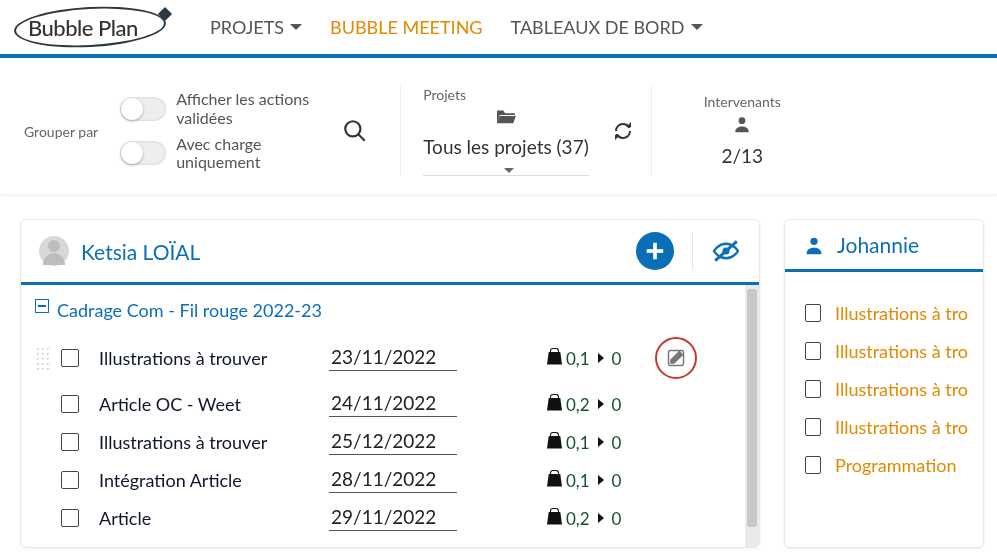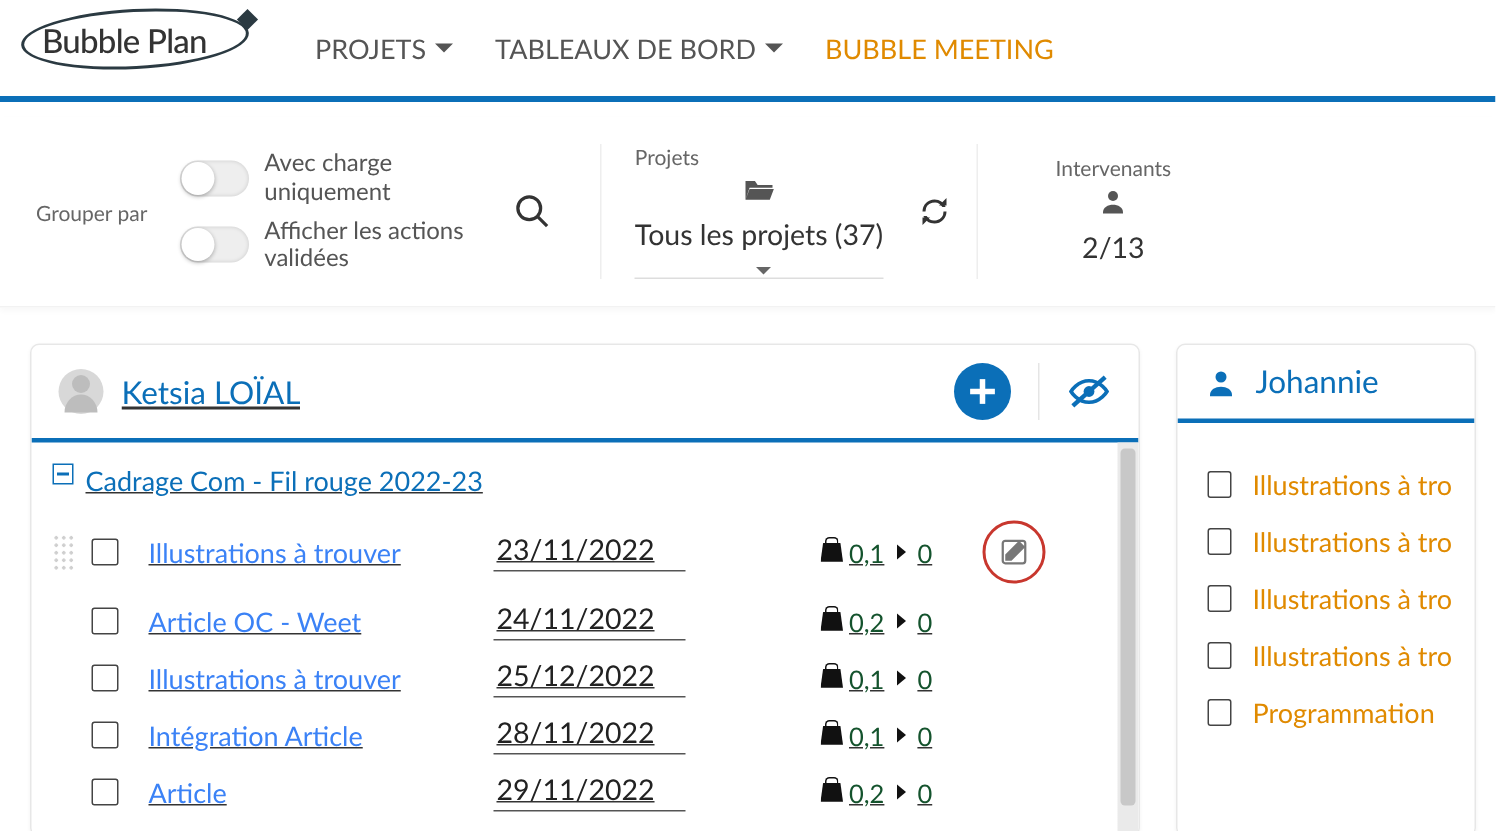--- a/index.html
+++ b/index.html
@@ -1,18 +1,18 @@
 <!DOCTYPE html>
 <html><head>
 <meta charset="utf-8">
 <style>
   * { box-sizing: border-box; margin: 0; padding: 0; }
   body { font-family: Lato, "Segoe UI", Arial, sans-serif; background: #fff; color: #333; width: 997px; }
   
-  .topbar { display: flex; padding: 4px 10px; border-bottom: 4px solid #0b6fb8; height: 68px; }
+  .topbar { display: flex; align-items: center; padding: 4px 10px; border-bottom: 4px solid #0b6fb8; height: 58px; }
   .logo { width: 160px; height: 44px; position: relative; display: flex; align-items: center; }
   .logo-ellipse { position: absolute; left: 4px; top: 2px; width: 152px; height: 40px; border: 2px solid #2b3a42; border-radius: 50% / 50%; transform: rotate(-3deg); }
   .logo-text { position: relative; font-size: 22px; font-weight: 500; padding-left: 18px; letter-spacing: -0.5px;}
   .logo-tip { position: absolute; right: 0px; top: 4px; width: 10px; height: 10px; background: #2b3a42; transform: rotate(45deg); }
   .nav { display: flex; gap: 28px; margin-left: 40px; align-items: center; }
   .nav-item { font-size: 18px; color: #555; cursor: pointer; display: flex; align-items: center; gap: 6px; }
   .nav-item.active { color: #e08a00; }
   .caret-down { width: 0; height: 0; border-left: 6px solid transparent; border-right: 6px solid transparent; border-top: 6px solid #555; }
   
   .filters { display: flex; padding: 18px 24px 18px 24px; gap: 8px; align-items: center; border-bottom: 1px solid #f2f2f2; box-shadow: 0 2px 4px rgba(0,0,0,0.03); margin-top: 10px; }
@@ -26,21 +26,21 @@
   .switch::after { content: ""; position: absolute; width: 22px; height: 22px; background: #fff; border-radius: 50%; left: 1px; top: 1px; box-shadow: 0 1px 3px rgba(0,0,0,0.3); }
   .toggle-label { font-size: 16px; color: #555; max-width: 150px; line-height: 1.15;}
   .search-icon { margin: 0 16px 0 8px; }
   .vsep { width: 1px; background: #eee; align-self: stretch; margin: 0 8px; }
   .proj-select { display: flex; align-items: center; gap: 10px; border-bottom: 1px solid #ddd; padding: 2px 0; font-size: 19px; flex-direction: column;}
   .refresh-ico { margin-left: 14px; }
   .intervenants { margin-left: 36px; }
   
   .cards { display: flex; gap: 24px; padding: 24px 20px; }
   .card { flex: 1; border: 1px solid #e7e7e7; border-radius: 6px; box-shadow: 0 1px 3px rgba(0,0,0,0.05); overflow: hidden; display: flex; flex-direction: column; }
-  .card.left { flex: 0 0 740px; text-decoration: underline; }
+  .card.left { flex: 0 0 740px; }
   .card.right { flex: 0 0 200px; min-width: 0;}
   .card-head { display: flex; align-items: center; padding: 12px 18px; border-bottom: 3px solid #0b6fb8; }
   .avatar { width: 30px; height: 30px; border-radius: 50%; background: #d8d8d8; position: relative; margin-right: 12px;}
   .avatar::before { content:""; position:absolute; width:12px; height:12px; border-radius:50%; background:#bdbdbd; left:9px; top:4px;}
   .avatar::after { content:""; position:absolute; width:22px; height:12px; border-radius:50% 50% 0 0 / 100% 100% 0 0; background:#bdbdbd; left:4px; bottom:1px;}
   .user-name { font-size: 21px; color: #0b6fb8; font-weight: 400; white-space: nowrap; overflow: hidden; text-overflow: ellipsis;}
   .head-actions { margin-left: auto; display: flex; align-items: center; gap: 0; }
   .circle-plus { width: 38px; height: 38px; border-radius: 50%; background: #0b6fb8; display: flex; align-items: center; justify-content: center; color: #fff; font-size: 24px; font-weight: bold; margin-right: 18px;}
   .head-sep { width: 1px; height: 38px; background: #e5e5e5; margin-right: 18px;}
   .hide-icon { color: #0b6fb8; }
@@ -49,21 +49,21 @@
   .scroll-wrap { display: flex; }
   .card-body { padding: 14px 10px 10px 10px; flex: 1; overflow: hidden;}
   .scrollbar { width: 14px; background: linear-gradient(#eaeaea,#eaeaea); position: relative; }
   .scrollbar-thumb { position:absolute; left:2px; right:2px; top:4px; bottom:20px; background:#c8c8c8; border-radius:3px;}
   .group-head { display: flex; align-items: flex-start; gap: 8px; color: #0b6fb8; font-size: 18px; margin-bottom: 10px; padding-left: 4px;}
   .collapse-box { width: 14px; height: 14px; border: 1.4px solid #0b6fb8; display: flex; align-items: center; justify-content: center; font-size: 12px; line-height: 1; }
   .collapse-box::before { content:""; width:8px; height:1.4px; background:#0b6fb8; }
   .task-row { display: flex; align-items: center; gap: 0; padding: 6px 4px; }
   .drag-handle { width: 14px; height: 24px; background-image: radial-gradient(#bbb 1px, transparent 1px); background-size: 5px 5px; margin-right: 6px; opacity:0.7;}
   .chk { width: 18px; height: 18px; border: 1.6px solid #444; border-radius: 2px; margin-right: 20px; margin-left: 6px;}
-  .task-title { color: #3b82f6; font-size: 18px; width: 230px; }
+  .task-title { color: #0f172a; font-size: 18px; width: 230px; }
   .task-date { font-size: 19px; color: #222; border-bottom: 1.4px solid #555; padding: 0 2px 2px 2px; min-width: 128px; }
   .weight-block { display: flex; align-items: center; gap: 4px; font-size: 17px; margin-left: 90px; color: #14532d;}
   .weight-ico { width:15px; height:13px; position:relative; }
   .weight-ico::before{content:"";position:absolute;left:3px;right:3px;top:-4px;height:5px;border:1.4px solid #111;border-bottom:none;border-radius:3px 3px 0 0;}
   .weight-ico::after{content:"";position:absolute;inset:0;background:#111;clip-path:polygon(12% 0,88% 0,100% 100%,0 100%);}
   .tri-right { width: 0; height: 0; border-top: 5px solid transparent; border-bottom: 5px solid transparent; border-left: 6px solid #111; margin: 0 4px;}
   .edit-circle { width: 42px; height: 42px; border: 2px solid #c8372e; border-radius: 50%; display: flex; align-items: center; justify-content: center; margin-left: 34px; color: #777;}
   .task-row.right .task-title { color: #e08a00; width: 160px; white-space: nowrap; overflow: hidden;}
   .right .task-row { padding: 8px 4px; }
   .right .chk { margin-right: 14px; margin-left: 0;}
@@ -77,43 +77,43 @@
   <div class="logo">
     <span class="logo-ellipse"></span>
     <span class="logo-text">Bubble Plan</span>
     <span class="logo-tip"></span>
   </div>
   <div class="nav">
     <div class="nav-item">
       <span>PROJETS</span>
       <span class="caret-down"></span>
     </div>
+    <div class="nav-item active">
+      <span>BUBBLE MEETING</span>
+    </div>
     <div class="nav-item">
       <span>TABLEAUX DE BORD</span>
       <span class="caret-down"></span>
     </div>
-    <div class="nav-item active">
-      <span>BUBBLE MEETING</span>
-    </div>
   </div>
 </div>
 
 <div class="filters">
   <div class="filter-group">
     <span class="filter-label">Grouper par</span>
   </div>
 
   <div class="toggles">
     <div class="toggle-row">
       <div class="switch"></div>
-      <span class="toggle-label">Avec charge uniquement</span>
+      <span class="toggle-label">Afficher les actions validées</span>
     </div>
     <div class="toggle-row">
       <div class="switch"></div>
-      <span class="toggle-label">Afficher les actions validées</span>
+      <span class="toggle-label">Avec charge uniquement</span>
     </div>
   </div>
 
   <div class="search-icon">
     <svg width="26" height="26" viewBox="0 0 24 24" fill="none" stroke="#333" stroke-width="2">
         <circle cx="10" cy="10" r="7"></circle>
         <line x1="15" y1="15" x2="21" y2="21"></line>
       </svg>
   </div>
 

